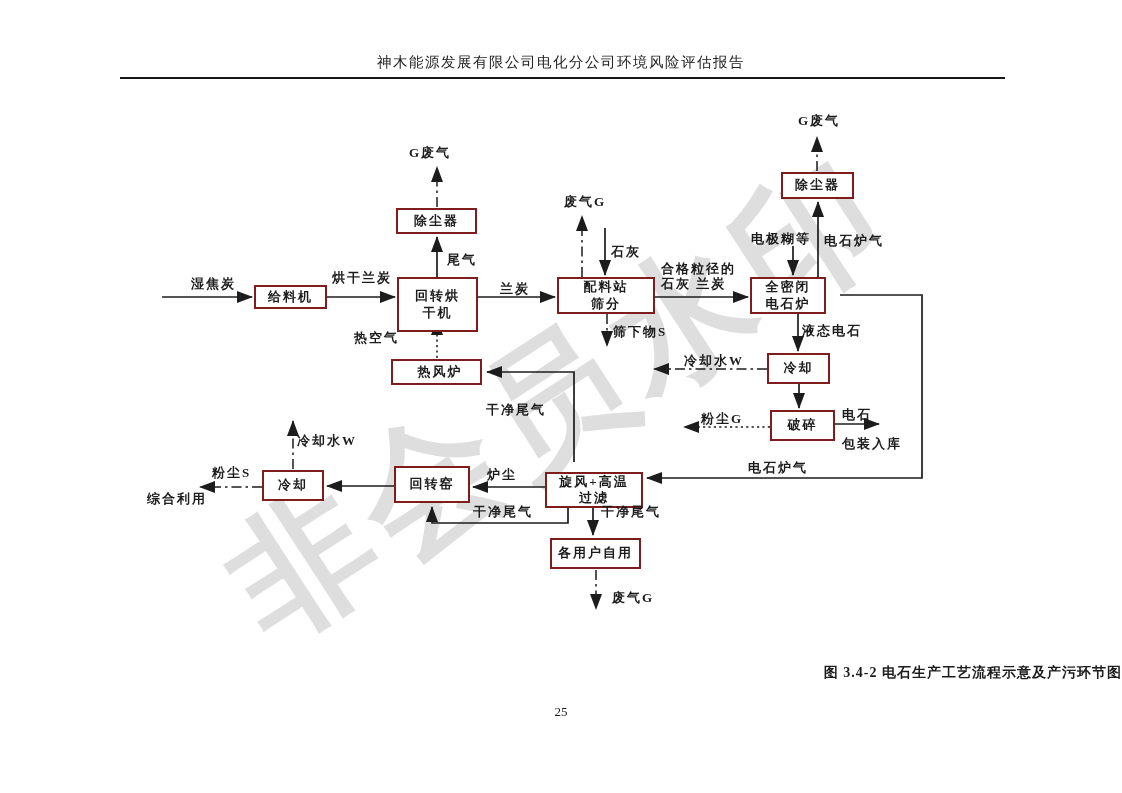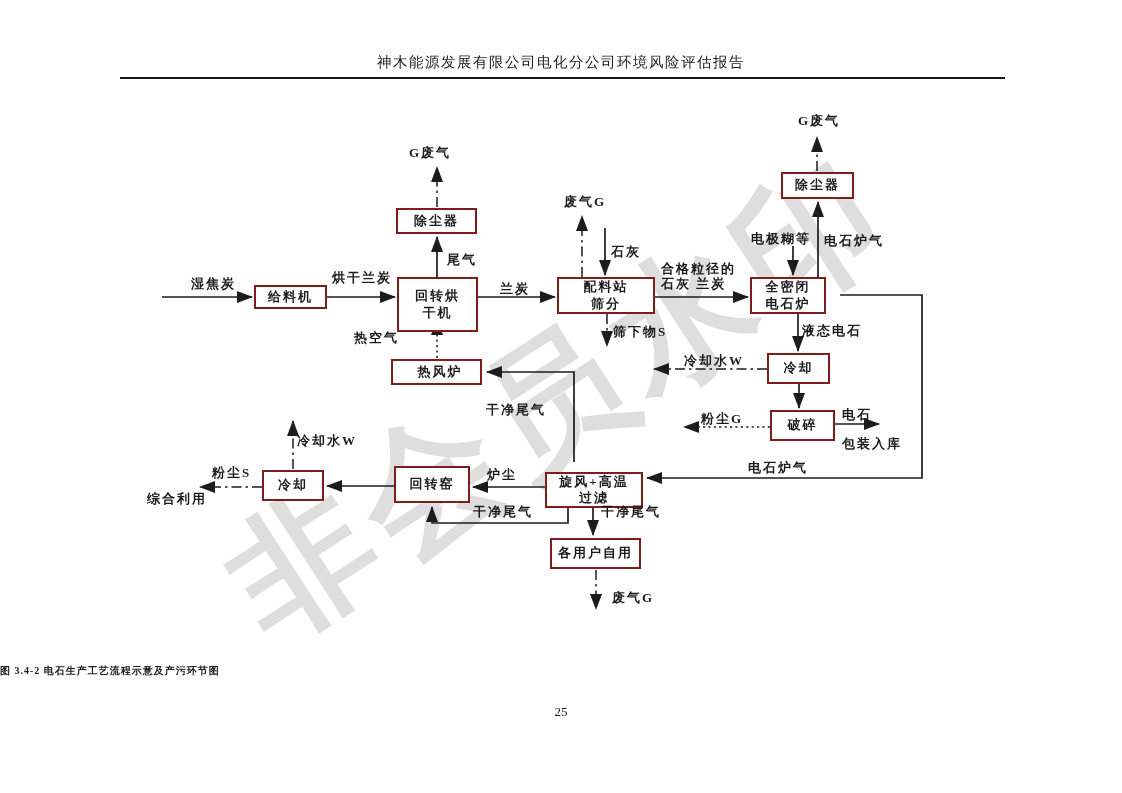--- a/index.html
+++ b/index.html
@@ -29,22 +29,22 @@
     position:absolute;background:#ffffff;border:2px solid #7f1d1d;
     display:flex;align-items:center;justify-content:center;text-align:center;
     font-size:13px;font-weight:bold;line-height:1.25;letter-spacing:2px;
     white-space:pre-line;z-index:2;box-sizing:border-box;
   }
   .lbl{
     position:absolute;font-size:13px;font-weight:bold;letter-spacing:2px;
     line-height:1.15;white-space:pre-line;z-index:2;
   }
   .caption{
-    position:absolute;left:0;top:664px;width:100%;text-align:left;
-    font-size:10px;font-weight:bold;letter-spacing:1px;z-index:2;
+    position:absolute;left:0;top:664px;width:100%;text-align:right;
+    font-size:14px;font-weight:bold;letter-spacing:1px;z-index:2;
   }
   .pagenum{
     position:absolute;left:0;top:704px;width:100%;text-align:center;
     font-size:13px;z-index:2;
   }
 </style>
 </head>
 <body>
 
 <div id="page">

